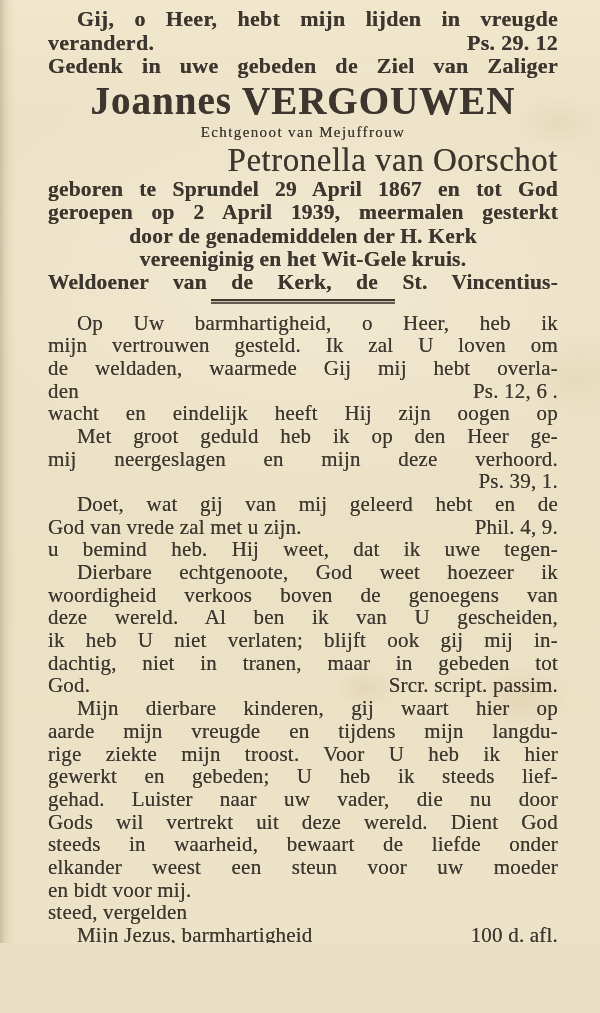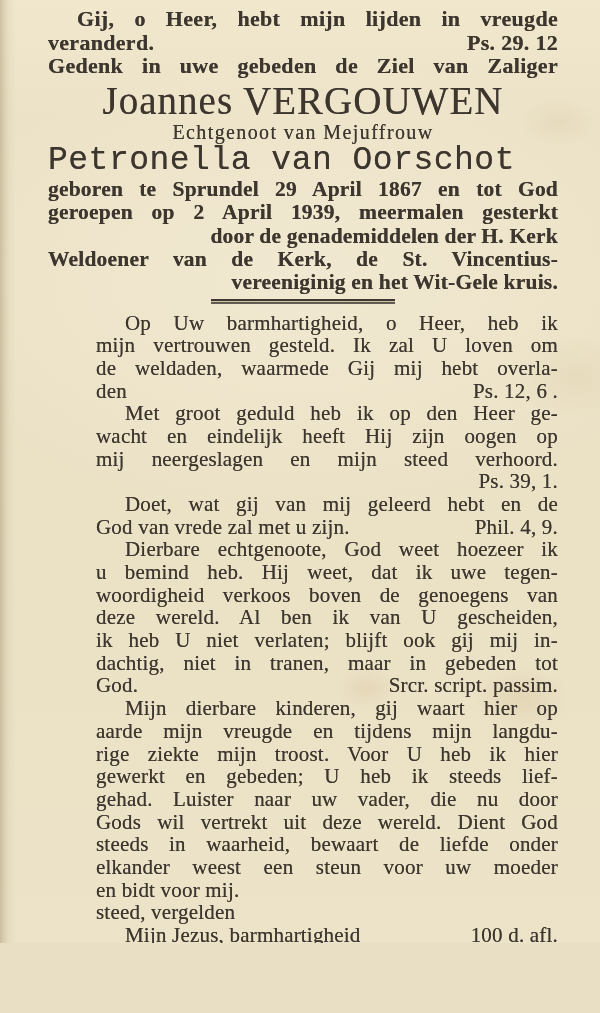--- a/index.html
+++ b/index.html
@@ -35,34 +35,34 @@
   .line.left    { text-align: left; }
   .line.right   { text-align: right; }
   .line.split   { display: flex; justify-content: space-between; align-items: baseline; }
   .line.indent  { text-indent: 29px; }
   .line.split.indent { text-indent: 0; }
   .line.split.indent > span:first-child { padding-left: 29px; text-align: center; }
 
   .intro .line { font-size: 22px; line-height: 23.6px; height: 23.6px; font-weight: 700; letter-spacing: .3px; }
   .name {
     margin-top: 2px; height: 41px; line-height: 41px;
-    font-size: 39px; font-weight: 400; text-align: center; letter-spacing: 1px;
+    font-size: 39px; font-weight: 700; text-align: center; letter-spacing: 1px;
     white-space: nowrap;
   }
-  .relation { height: 23px; line-height: 23px; font-size: 20px; text-align: center; letter-spacing: 1.4px; }
-  .spouse   { height: 34px; line-height: 33px; font-size: 33px; text-align: left; letter-spacing: .5px; font-family: Liberation Mono, monospace; }
-  .bio .line { font-size: 21.5px; line-height: 23.4px; height: 23.4px; font-weight: 700; letter-spacing: .2px; text-align: right; }
+  .relation { height: 23px; line-height: 23px; font-size: 15px; text-align: center; letter-spacing: 1.4px; }
+  .spouse   { height: 34px; line-height: 33px; font-size: 33px; text-align: right; letter-spacing: .5px; }
+  .bio .line { font-size: 21.5px; line-height: 23.4px; height: 23.4px; font-weight: 700; letter-spacing: .2px; }
 
   .divider {
     width: 184px; height: 5px; margin: 4px auto 0 auto;
     background: linear-gradient(180deg, #3e3a33 0 2px, #cdc1a2 2px 3px, rgba(62,58,51,.8) 3px 5px);
   }
 
   .prayer { margin-top: 8px; }
-  .prayer .line { font-size: 21px; line-height: 22.68px; height: 22.68px; letter-spacing: .2px; margin-left: 48px; }
+  .prayer .line { font-size: 21px; line-height: 22.68px; height: 22.68px; letter-spacing: .2px; }
 
   .dotted {
     position: absolute; left: 30px; right: 13px; top: 966px; height: 5px;
     background-image: radial-gradient(circle at 2px 2.5px, #575147 1.25px, rgba(87,81,71,0) 1.9px);
     background-size: 7.5px 5px; background-repeat: repeat-x;
   }
   .footer {
     position: absolute; left: 48px; right: 42px; top: 982px;
     font-size: 25px; line-height: 30px; font-weight: 700; letter-spacing: .3px;
     text-align: justify; text-align-last: justify;
@@ -86,45 +86,45 @@
       </div>
 
     <div class="name">Joannes VERGOUWEN</div>
     <div class="relation">Echtgenoot van Mejuffrouw</div>
     <div class="spouse">Petronella van Oorschot</div>
 
     <div class="bio">
         <div class="line justify">geboren te Sprundel 29 April 1867 en tot God</div>
         <div class="line justify">geroepen op 2 April 1939, meermalen gesterkt</div>
         <div class="line center">door de genademiddelen der H. Kerk</div>
+        <div class="line center">vereeniginig en het Wit-Gele kruis.</div>
         <div class="line justify">Weldoener van de Kerk, de St. Vincentius-</div>
-        <div class="line center">vereeniginig en het Wit-Gele kruis.</div>
       </div>
 
     <div class="divider"></div>
 
     <div class="prayer">
         <div class="line justify indent">Op Uw barmhartigheid, o Heer, heb ik</div>
         <div class="line justify">mijn vertrouwen gesteld. Ik zal U loven om</div>
         <div class="line justify">de weldaden, waarmede Gij mij hebt overla-</div>
         <div class="line split">
           <span>den</span>
           <span>Ps. 12, 6 .</span>
         </div>
+        <div class="line justify">wacht en eindelijk heeft Hij zijn oogen op</div>
         <div class="line justify indent">Met groot geduld heb ik op den Heer ge-</div>
-        <div class="line justify">wacht en eindelijk heeft Hij zijn oogen op</div>
-        <div class="line justify">mij neergeslagen en mijn steed verhoord.</div>
+        <div class="line justify">mij neergeslagen en mijn deze verhoord.</div>
         <div class="line right">Ps. 39, 1.</div>
         <div class="line justify indent">Doet, wat gij van mij geleerd hebt en de</div>
         <div class="line split">
           <span>God van vrede zal met u zijn.</span>
           <span>Phil. 4, 9.</span>
         </div>
+        <div class="line justify">u bemind heb. Hij weet, dat ik uwe tegen-</div>
         <div class="line justify indent">Dierbare echtgenoote, God weet hoezeer ik</div>
-        <div class="line justify">u bemind heb. Hij weet, dat ik uwe tegen-</div>
         <div class="line justify">woordigheid verkoos boven de genoegens van</div>
         <div class="line justify">deze wereld. Al ben ik van U gescheiden,</div>
         <div class="line justify">ik heb U niet verlaten; blijft ook gij mij in-</div>
         <div class="line justify">dachtig, niet in tranen, maar in gebeden tot</div>
         <div class="line split">
           <span>God.</span>
           <span>Srcr. script. passim.</span>
         </div>
         <div class="line justify indent">Mijn dierbare kinderen, gij waart hier op</div>
         <div class="line justify">aarde mijn vreugde en tijdens mijn langdu-</div>

